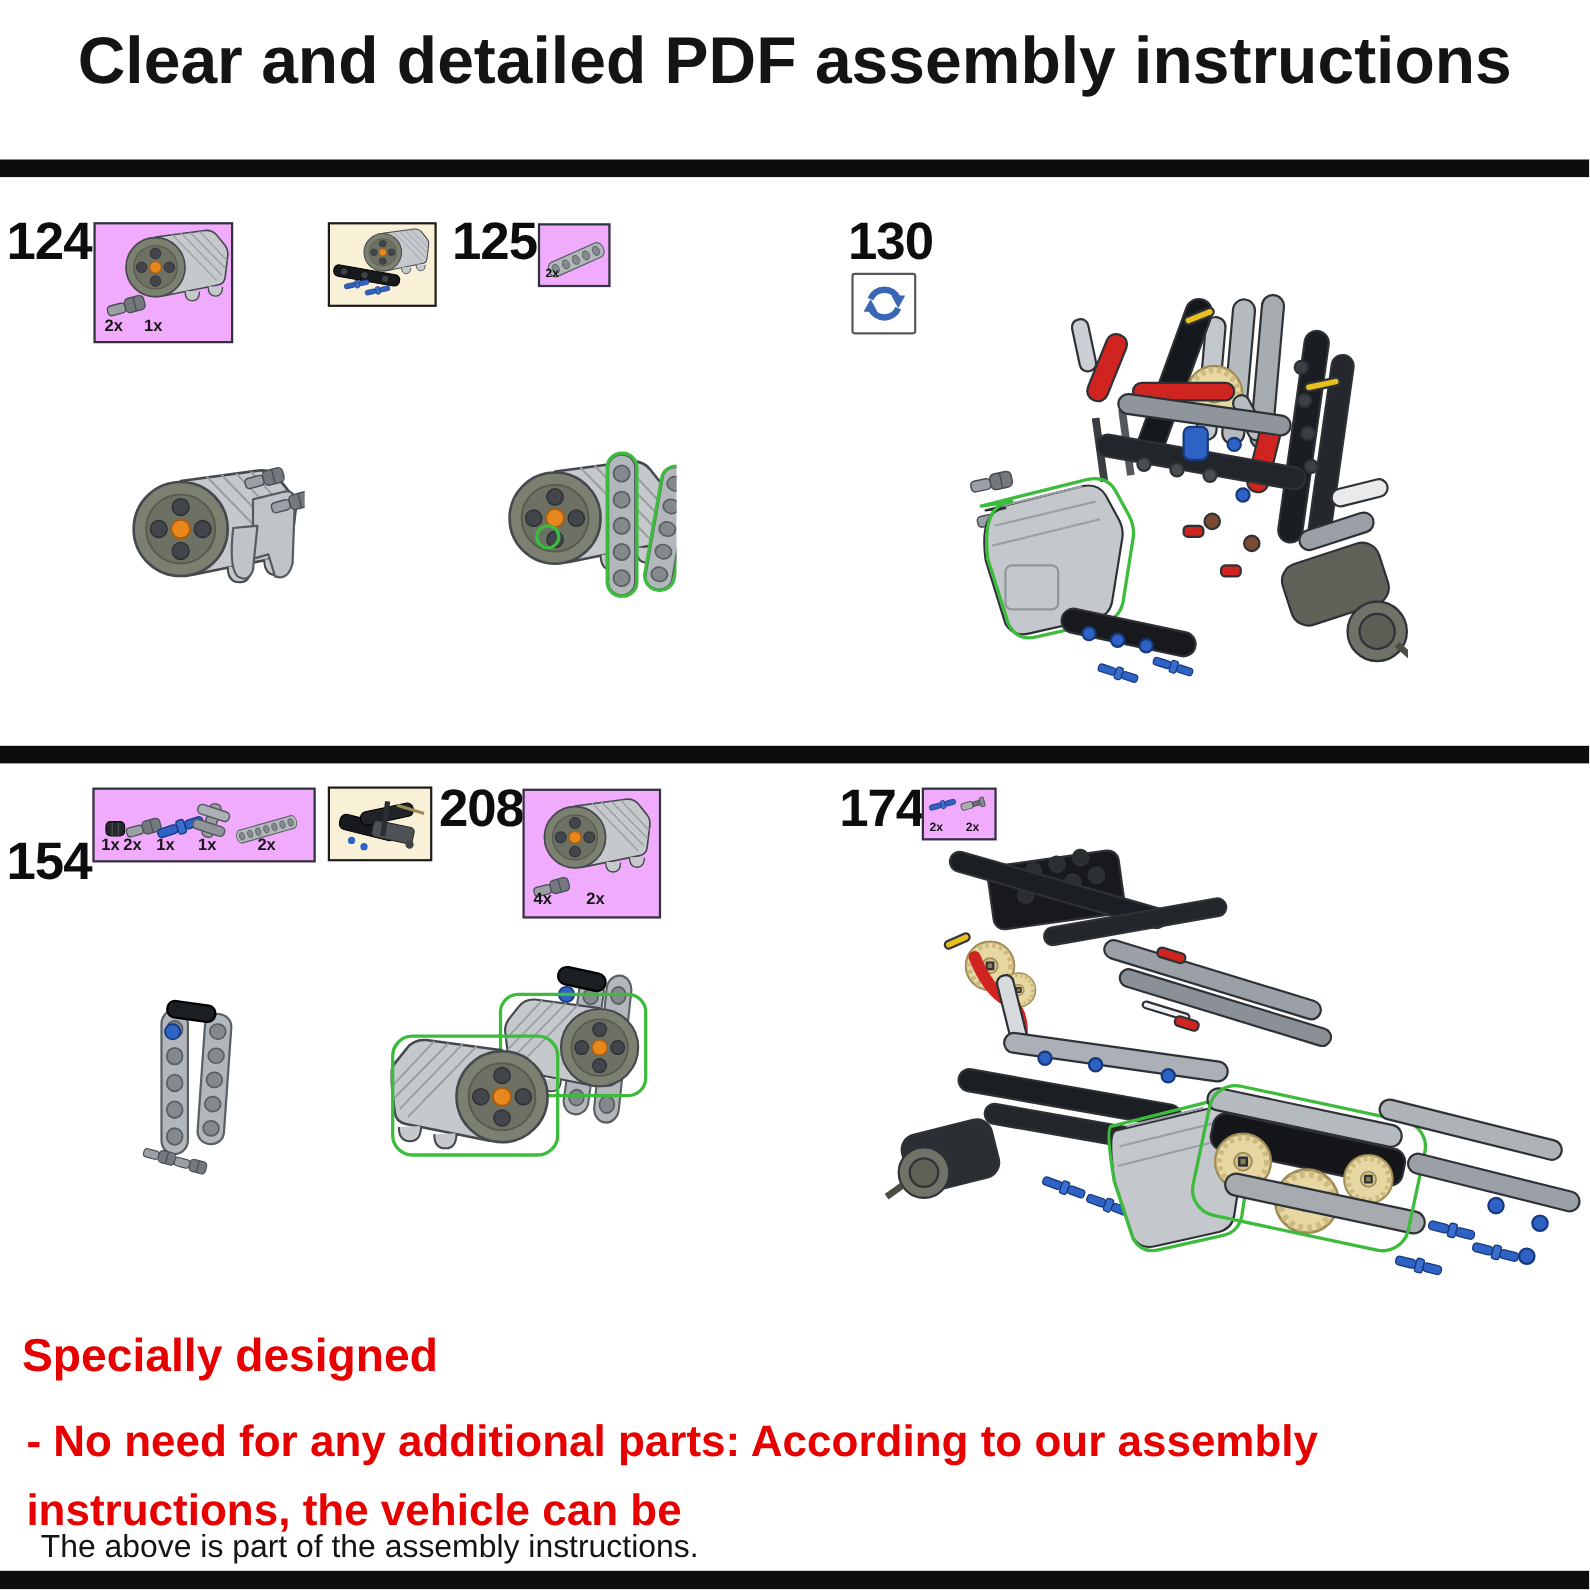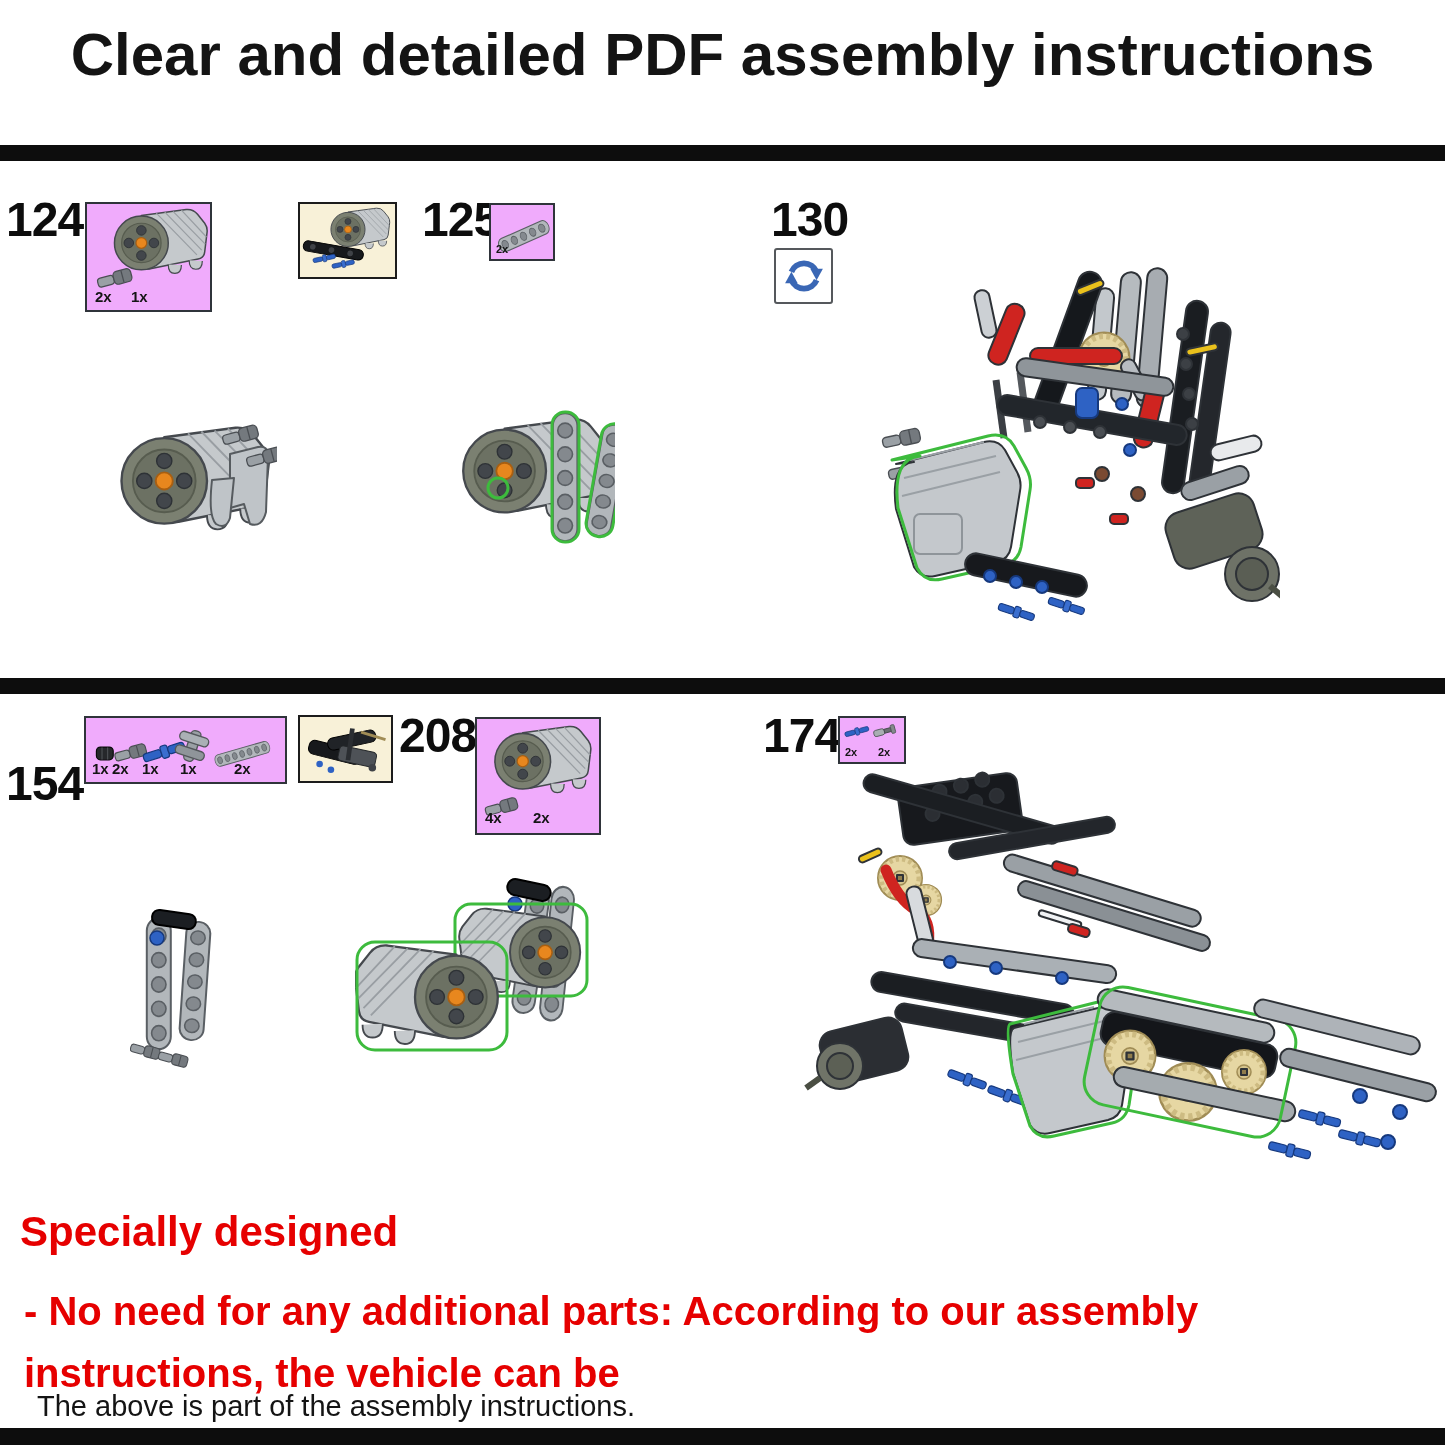--- a/index.html
+++ b/index.html
@@ -137,21 +137,21 @@
         <rect width="64" height="11" rx="5" fill="#17191c" stroke="#000"></rect>
         <circle cx="10" cy="5.5" r="3" fill="#3f4247"></circle>
           <circle cx="30" cy="5.5" r="3" fill="#3f4247"></circle>
           <circle cx="50" cy="5.5" r="3" fill="#3f4247"></circle>
       </g>
       <use href="#sym-pin-blue" transform="translate(12,56) rotate(-12) scale(0.45)"></use>
       <use href="#sym-pin-blue" transform="translate(32,62) rotate(-12) scale(0.45)"></use>
     </svg>
   </div>
 
-  <div class="step-num" style="left:422px; top:196px;">125</div>
+  <div class="step-num" style="left:411px; top:196px;">125</div>
 
   <div class="pbox" style="left:489px; top:203px; width:66px; height:58px;">
     <svg viewBox="0 0 66 58">
       <use href="#sym-beam5" transform="translate(5,38) rotate(-24) scale(0.37,0.5)"></use>
     </svg>
     <span class="qty qty-sm" style="left:5px; bottom:4px;">2x</span>
   </div>
 
   <div class="step-num" style="left:771px; top:196px;">130</div>
 

